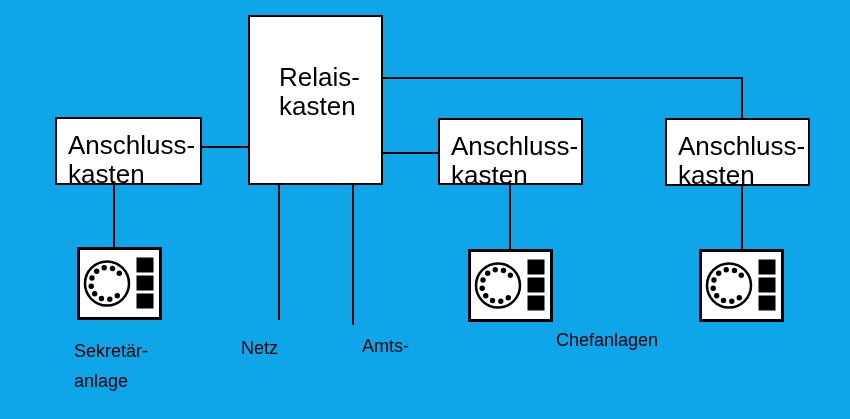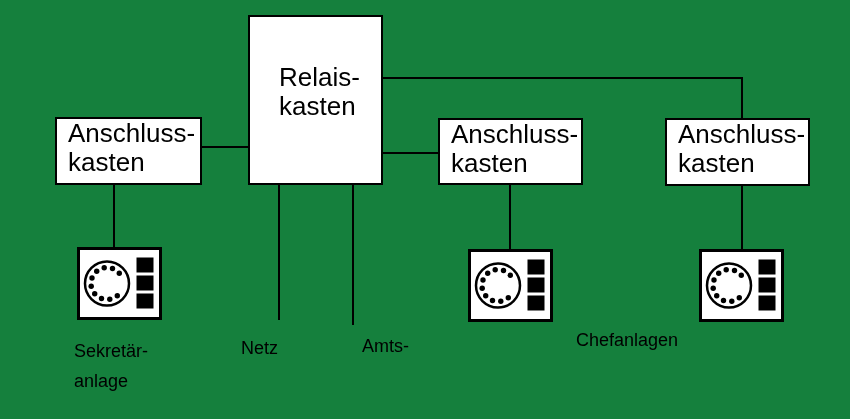--- a/index.html
+++ b/index.html
@@ -4,57 +4,57 @@
 <style>
   html, body {
     margin: 0;
     padding: 0;
     background: #ffffff;
   }
   .stage {
     position: relative;
     width: 850px;
     height: 419px;
-    background: #15803d;
+    background: #0ea5e9;
     font-family: "Liberation Sans", sans-serif;
     color: #000000;
     overflow: hidden;
   }
   .box {
     position: absolute;
     box-sizing: border-box;
     border: 2.5px solid #000000;
     background: #ffffff;
     font-size: 26px;
     line-height: 29px;
   }
   .box span { display: block; }
   .relay-box {
     left: 248px; top: 15px; width: 135px; height: 170px;
     padding: 46px 0 0 29px;
   }
-  .junction-box { padding: 0 0 0 11px; }
+  .junction-box { padding: 12px 0 0 11px; }
   .junction-box.j1 { left: 55px;  top: 117px; width: 147px; height: 68px; }
   .junction-box.j2 { left: 438px; top: 118px; width: 145px; height: 67px; }
   .junction-box.j3 { left: 665px; top: 118px; width: 145px; height: 68px; }
   .wire {
     position: absolute;
     background: #000000;
   }
   .caption {
     position: absolute;
     font-size: 18px;
     line-height: 30px;
     white-space: nowrap;
   }
   .caption span { display: block; }
   .cap-secretary { left: 74px;  top: 336px; }
   .cap-netz      { left: 241px; top: 333px; }
   .cap-amts      { left: 338px; top: 331px; margin-left: 24px; }
-  .cap-chef      { left: 576px; top: 325px; }
+  .cap-chef      { left: 556px; top: 325px; }
   .phone {
     position: absolute;
     width: 85px;
     height: 73px;
   }
   .phone.p1 { left: 77px;  top: 247px; }
   .phone.p2 { left: 468px; top: 249px; }
   .phone.p3 { left: 699px; top: 249px; }
 </style>
 </head>

